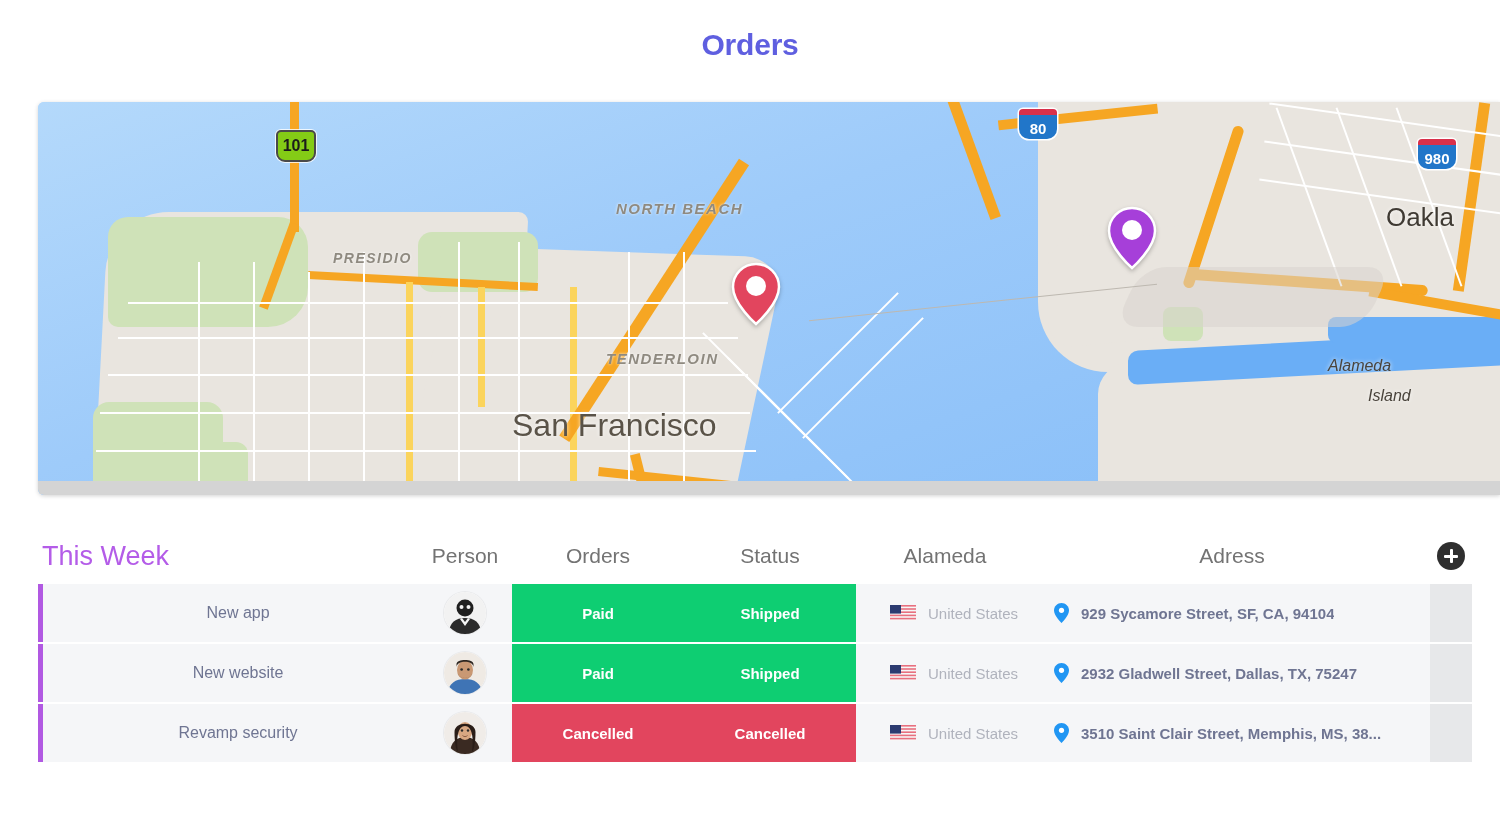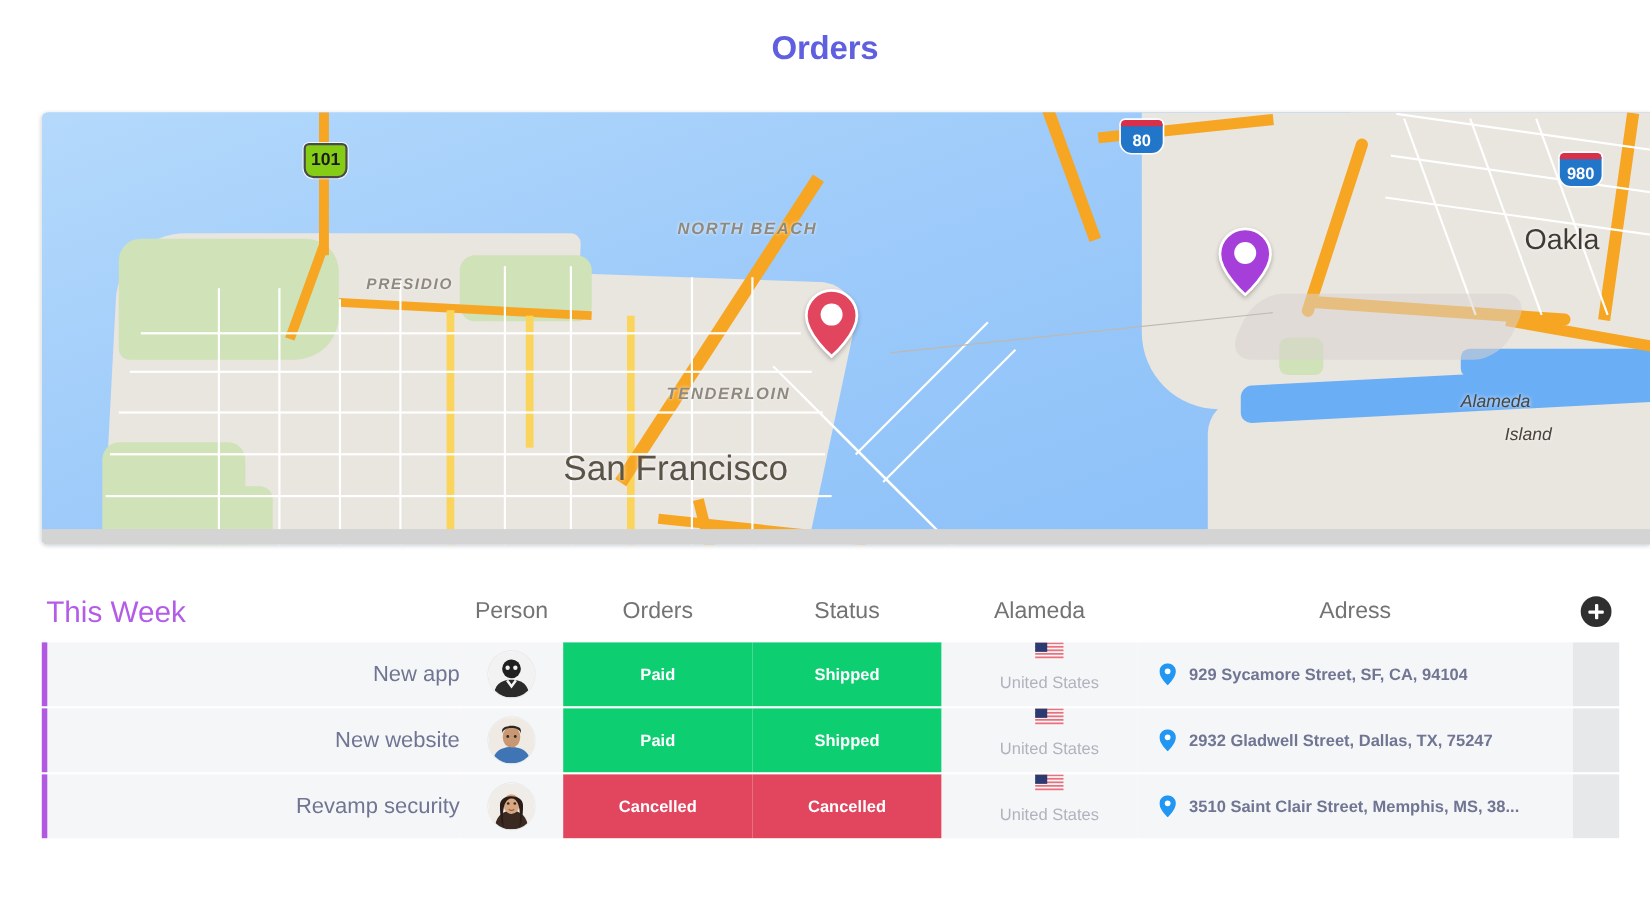--- a/index.html
+++ b/index.html
@@ -175,24 +175,24 @@
   }
   .cell {
     background: #f5f6f8;
     display: flex;
     align-items: center;
     justify-content: center;
     font-size: 15px;
     color: #6b7293;
   }
   .cell-task {
-    justify-content: flex-end;
+    justify-content: center;
     padding-left: 20px;
     position: relative;
-    font-size: 20px;
+    font-size: 16px;
     color: #6f7592;
   }
   .accent {
     position: absolute;
     left: 0; top: 0; bottom: 0;
     width: 5px;
     background: #b159e2;
   }
   .avatar {
     width: 42px; height: 42px;
@@ -207,21 +207,21 @@
   .badge {
     width: 100%; height: 100%;
     display: flex; align-items: center; justify-content: center;
     color: #ffffff;
     font-size: 15px;
     font-weight: 700;
   }
   .badge.paid, .badge.shipped { background: #0ece72; }
   .badge.cancelled { background: #e2455e; }
 
-  .country-cell { justify-content: flex-start; padding-left: 18px; gap: 12px; color:#b0b3bd; font-size:15px;flex-direction:column; }
+  .country-cell { justify-content: center; padding-left: 18px; gap: 12px; color:#b0b3bd; font-size:15px; }
   .flag { width: 26px; height: 16px; display:block; }
 
   .adress-cell {
     justify-content: flex-start;
     padding-left: 20px;
     gap: 12px;
     color: #6f7592;
     font-size: 15px;
     font-weight: 700;
     overflow: hidden;

